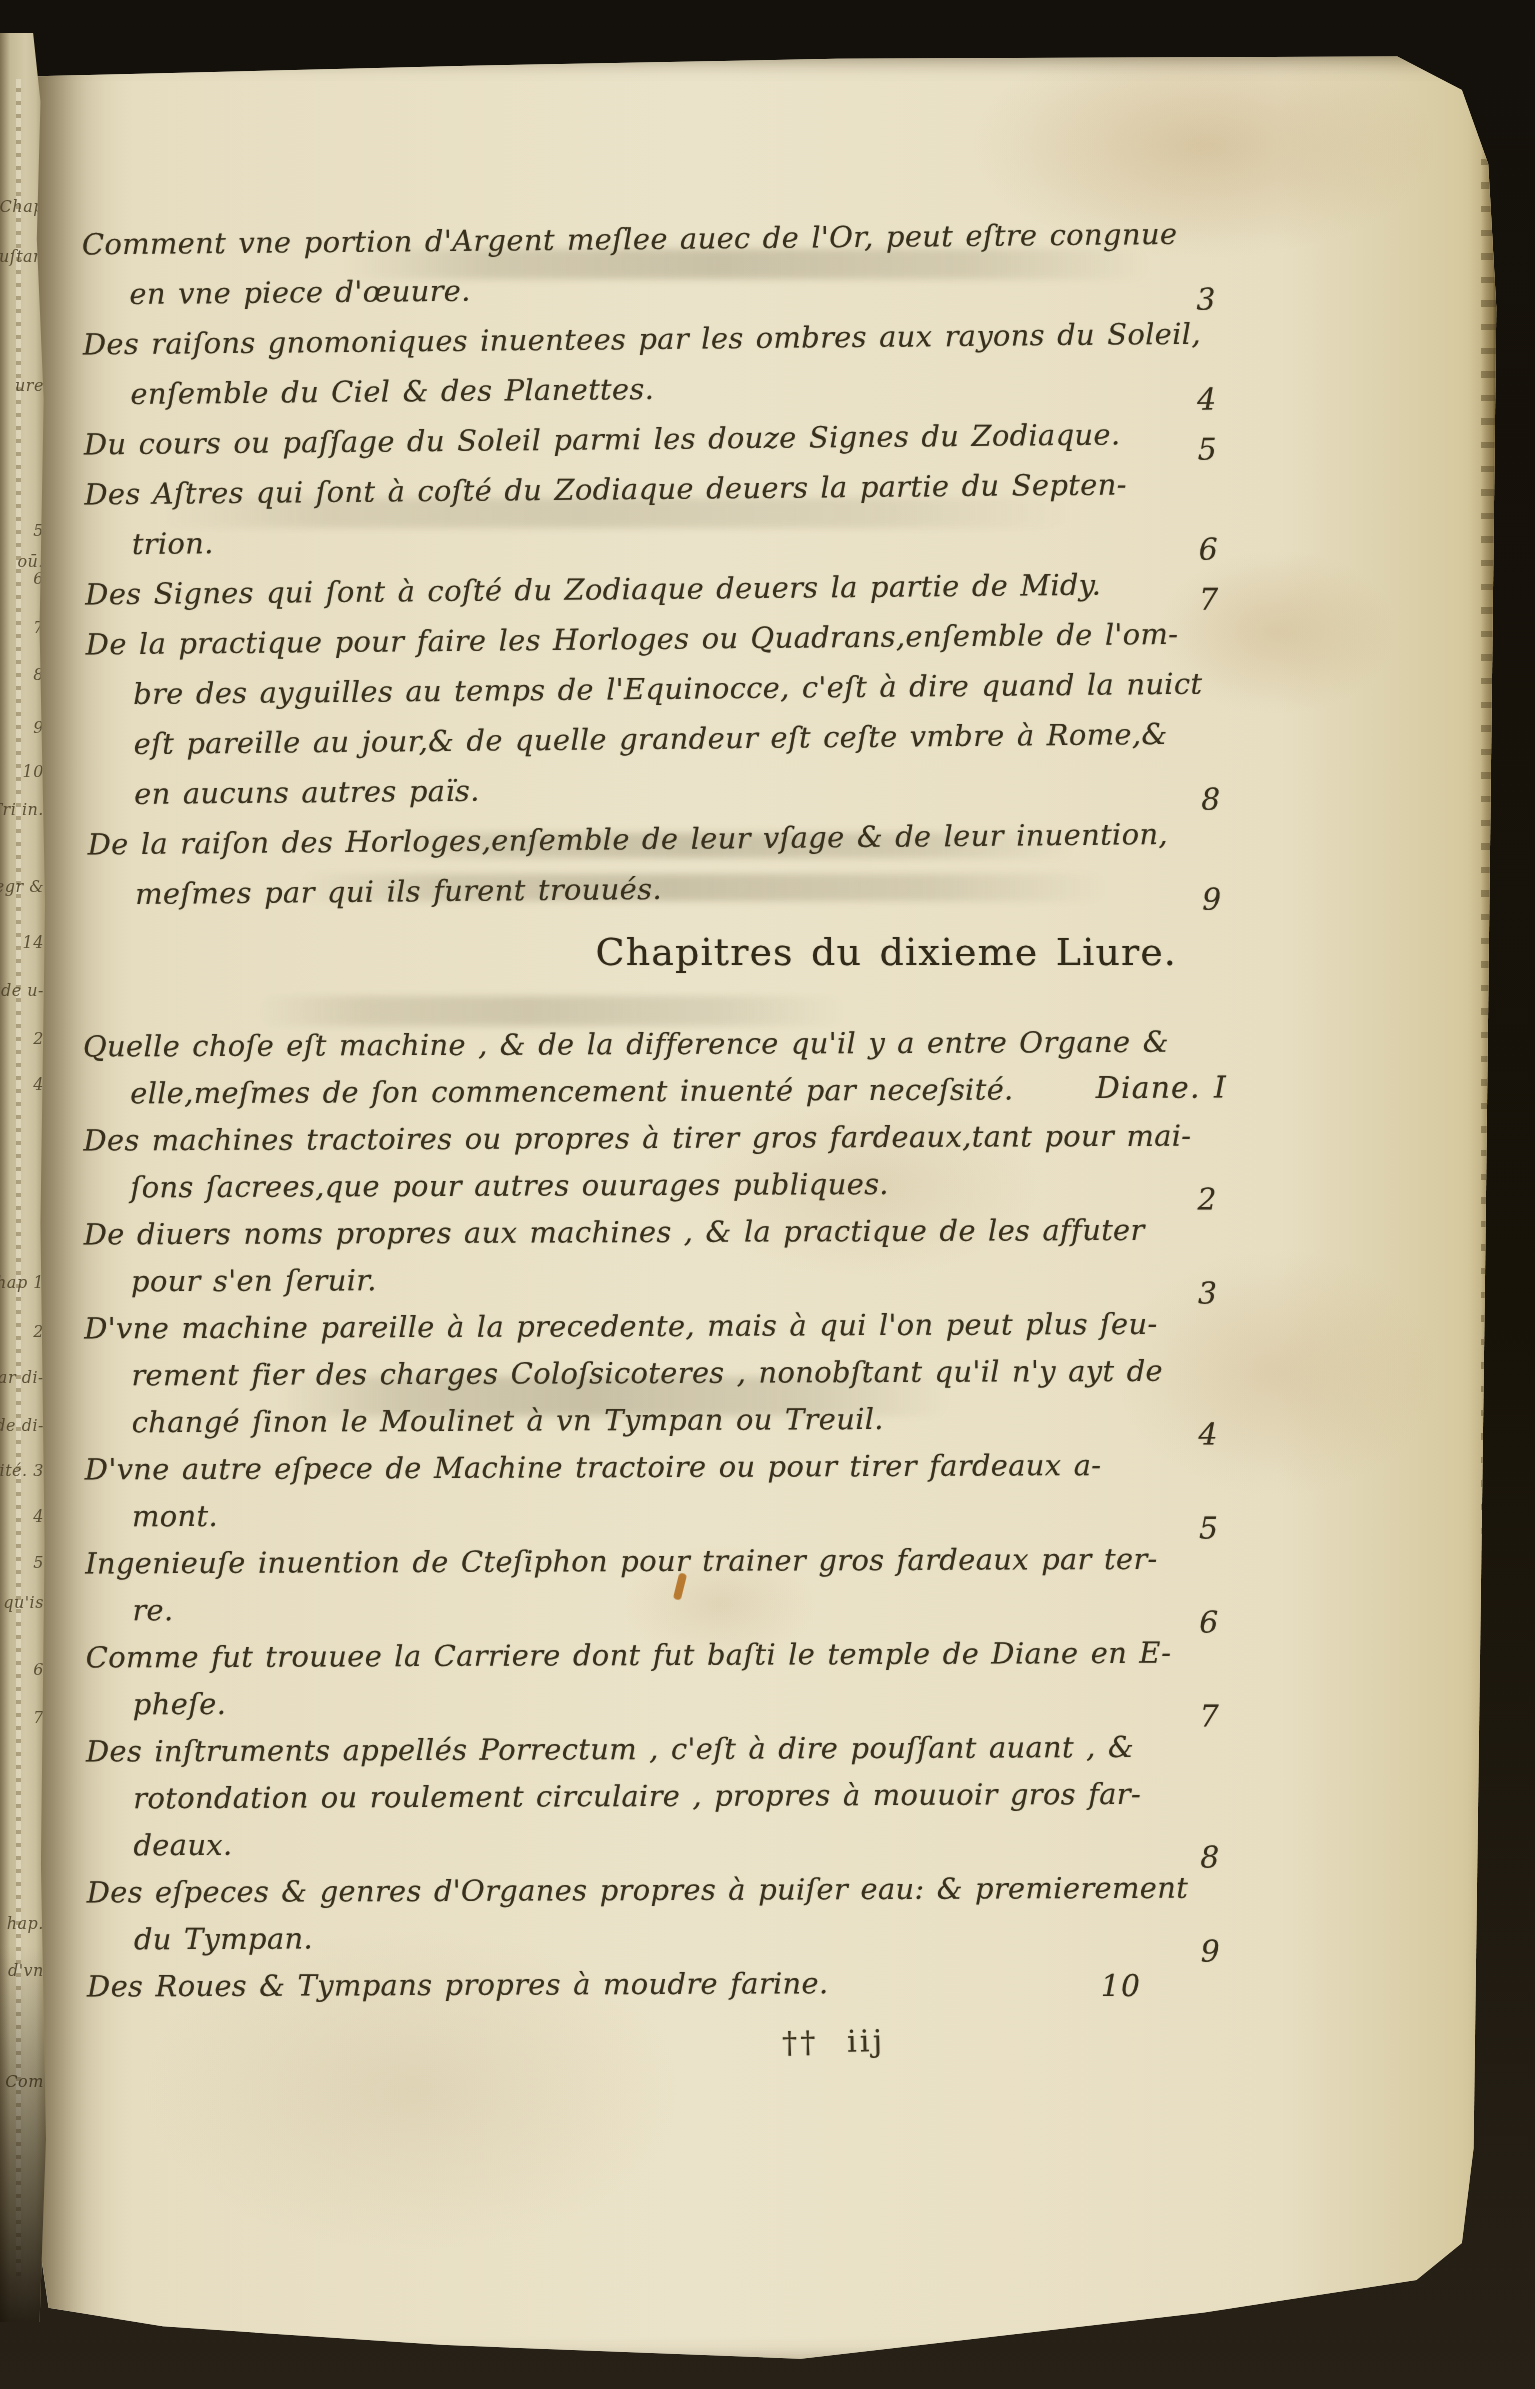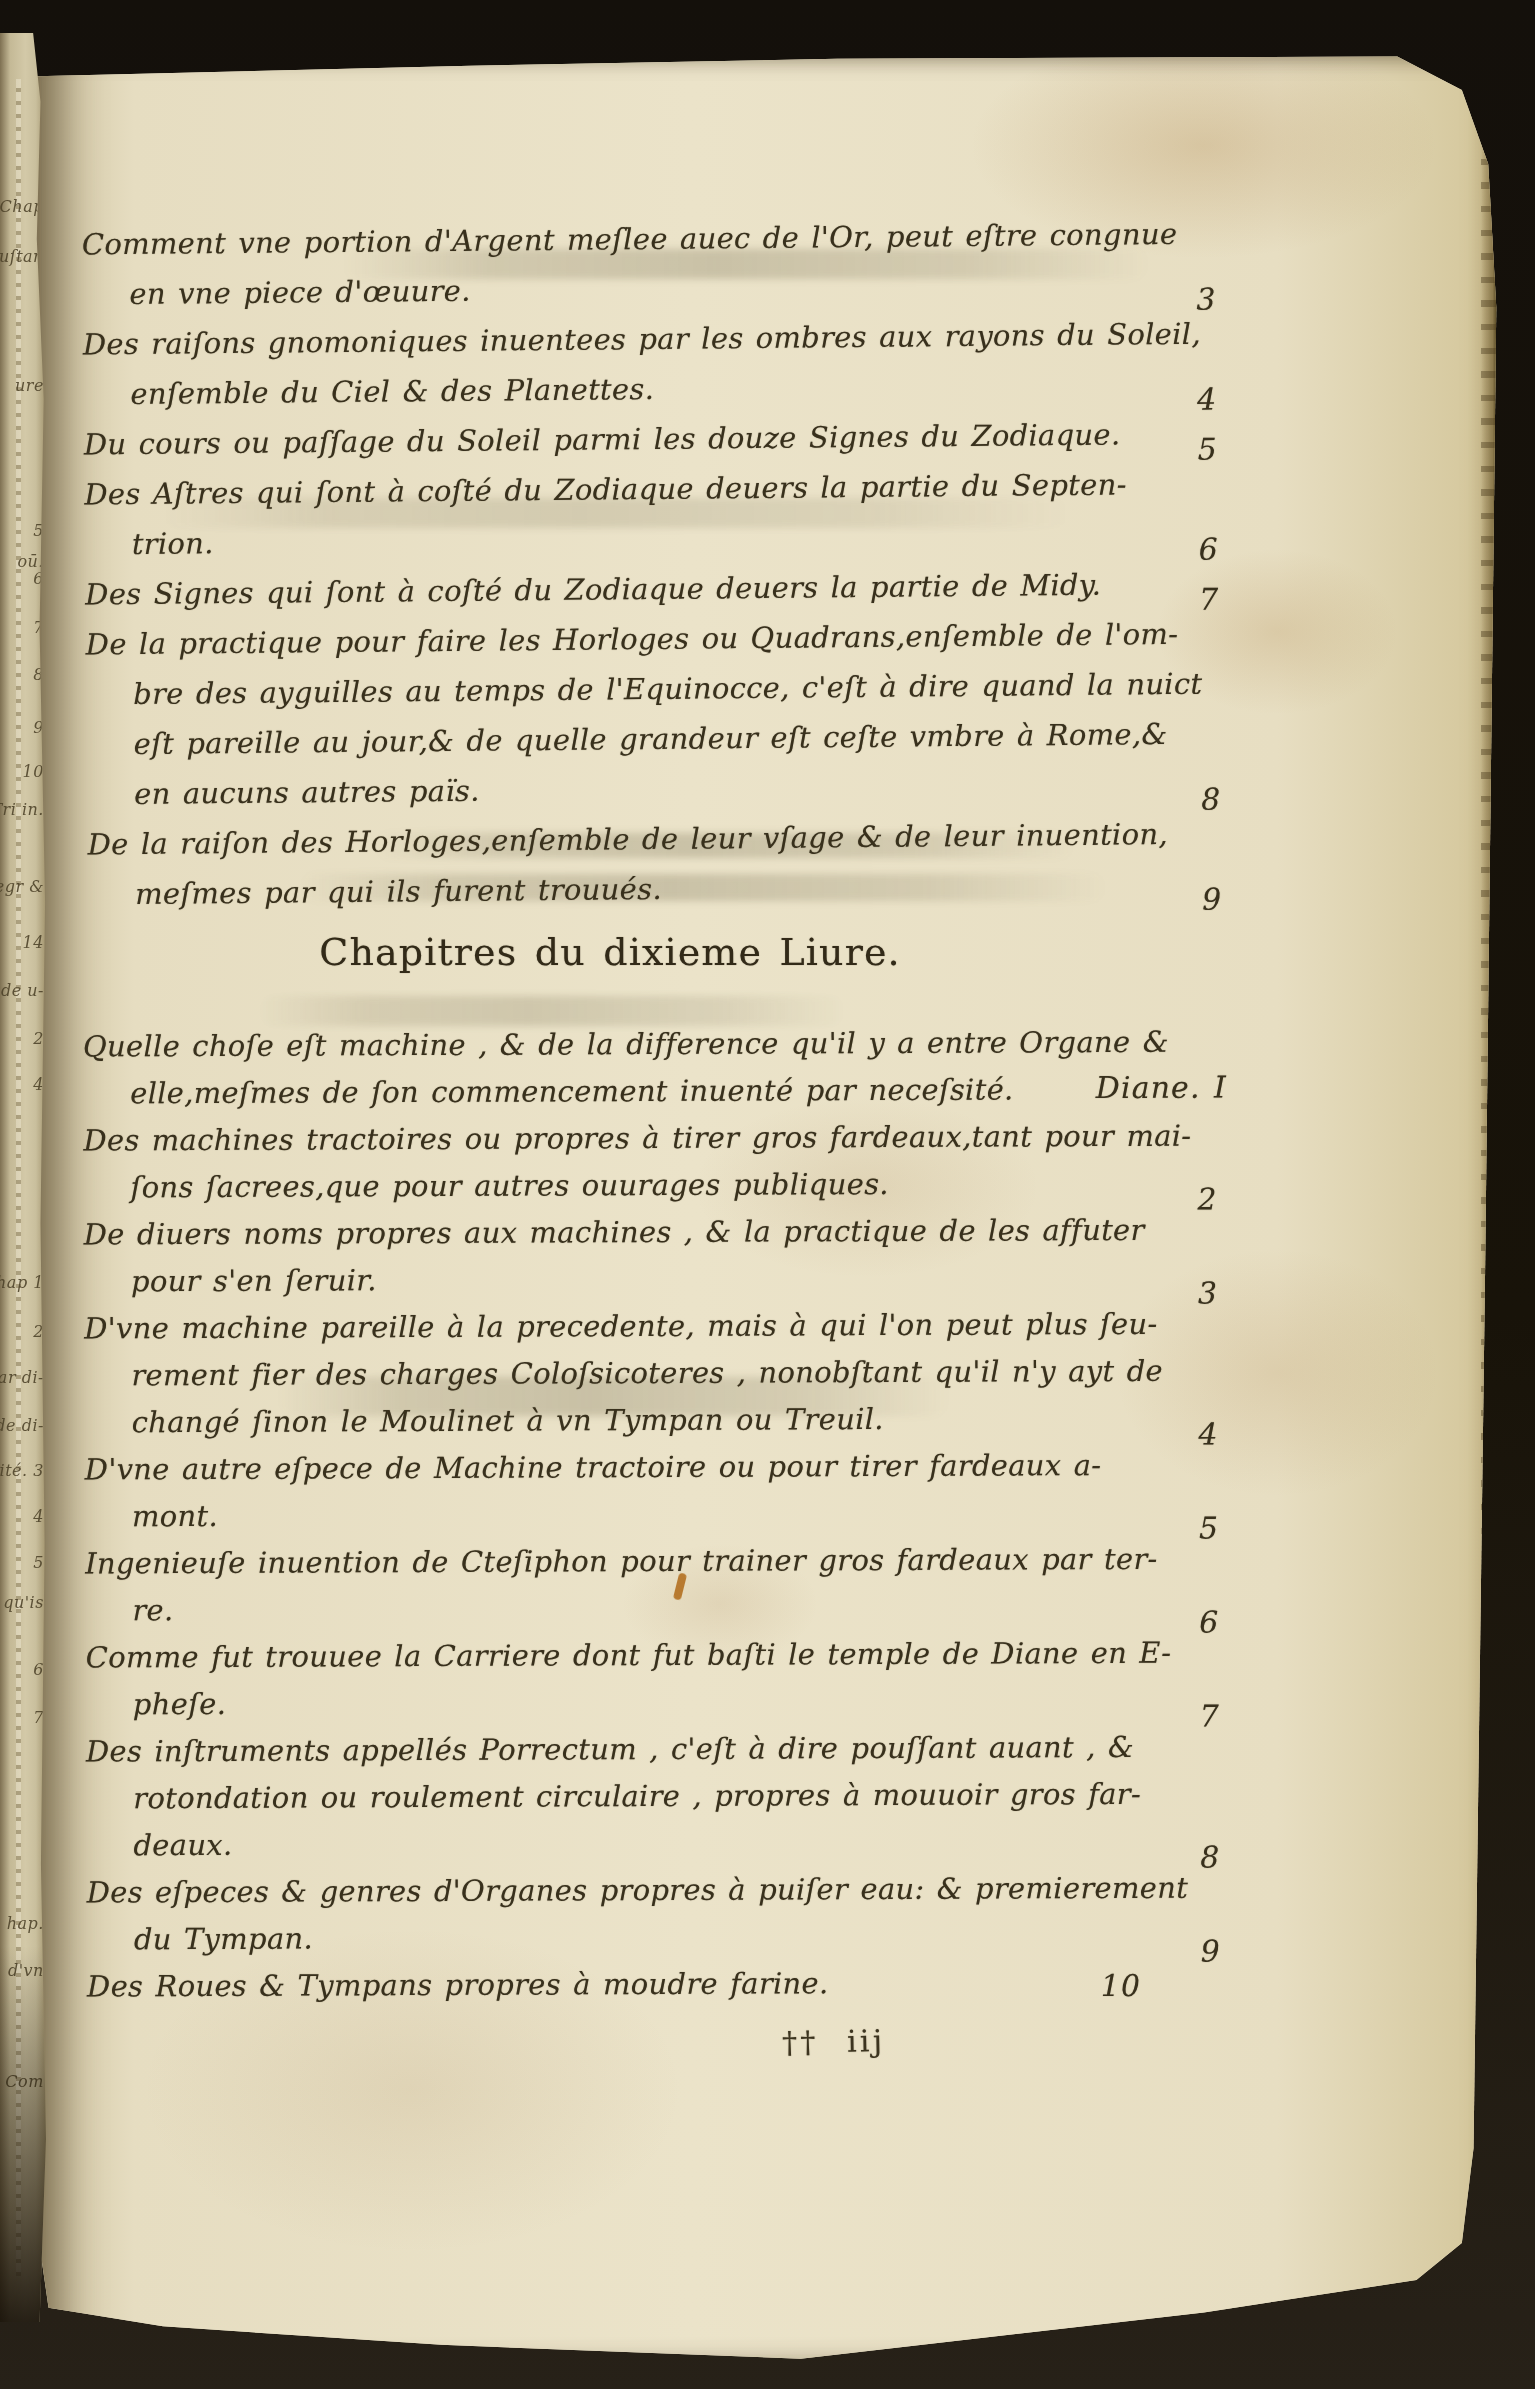--- a/index.html
+++ b/index.html
@@ -87,21 +87,21 @@
   .entry-num{
     position:absolute;right:0;bottom:-16px;
     font-size:30px;letter-spacing:1.1px;
   }
   .entry-num.chap{bottom:2.1px;right:-9.7px;}
   .b10 .toc-entry:last-child .entry-num{right:80px;bottom:-3.2px;}
 
   .heading{
     position:absolute;left:54px;top:877px;width:1134px;
     transform:translateX(-42px);
-    text-align:center;font-style:normal;font-size:38px;
+    text-align:right;font-style:normal;font-size:38px;
     color:#322a18;letter-spacing:1.1px;word-spacing:4.3px;
     text-shadow:0 0 1.1px rgba(52,43,24,.5);
   }
   .sig{
     position:absolute;left:751px;top:1971px;
     font-size:30px;color:#3c341f;letter-spacing:3.2px;word-spacing:16px;
     text-shadow:0 0 1.1px rgba(52,43,24,.5);transform:rotate(-1deg);
   }
 </style>
 </head>

